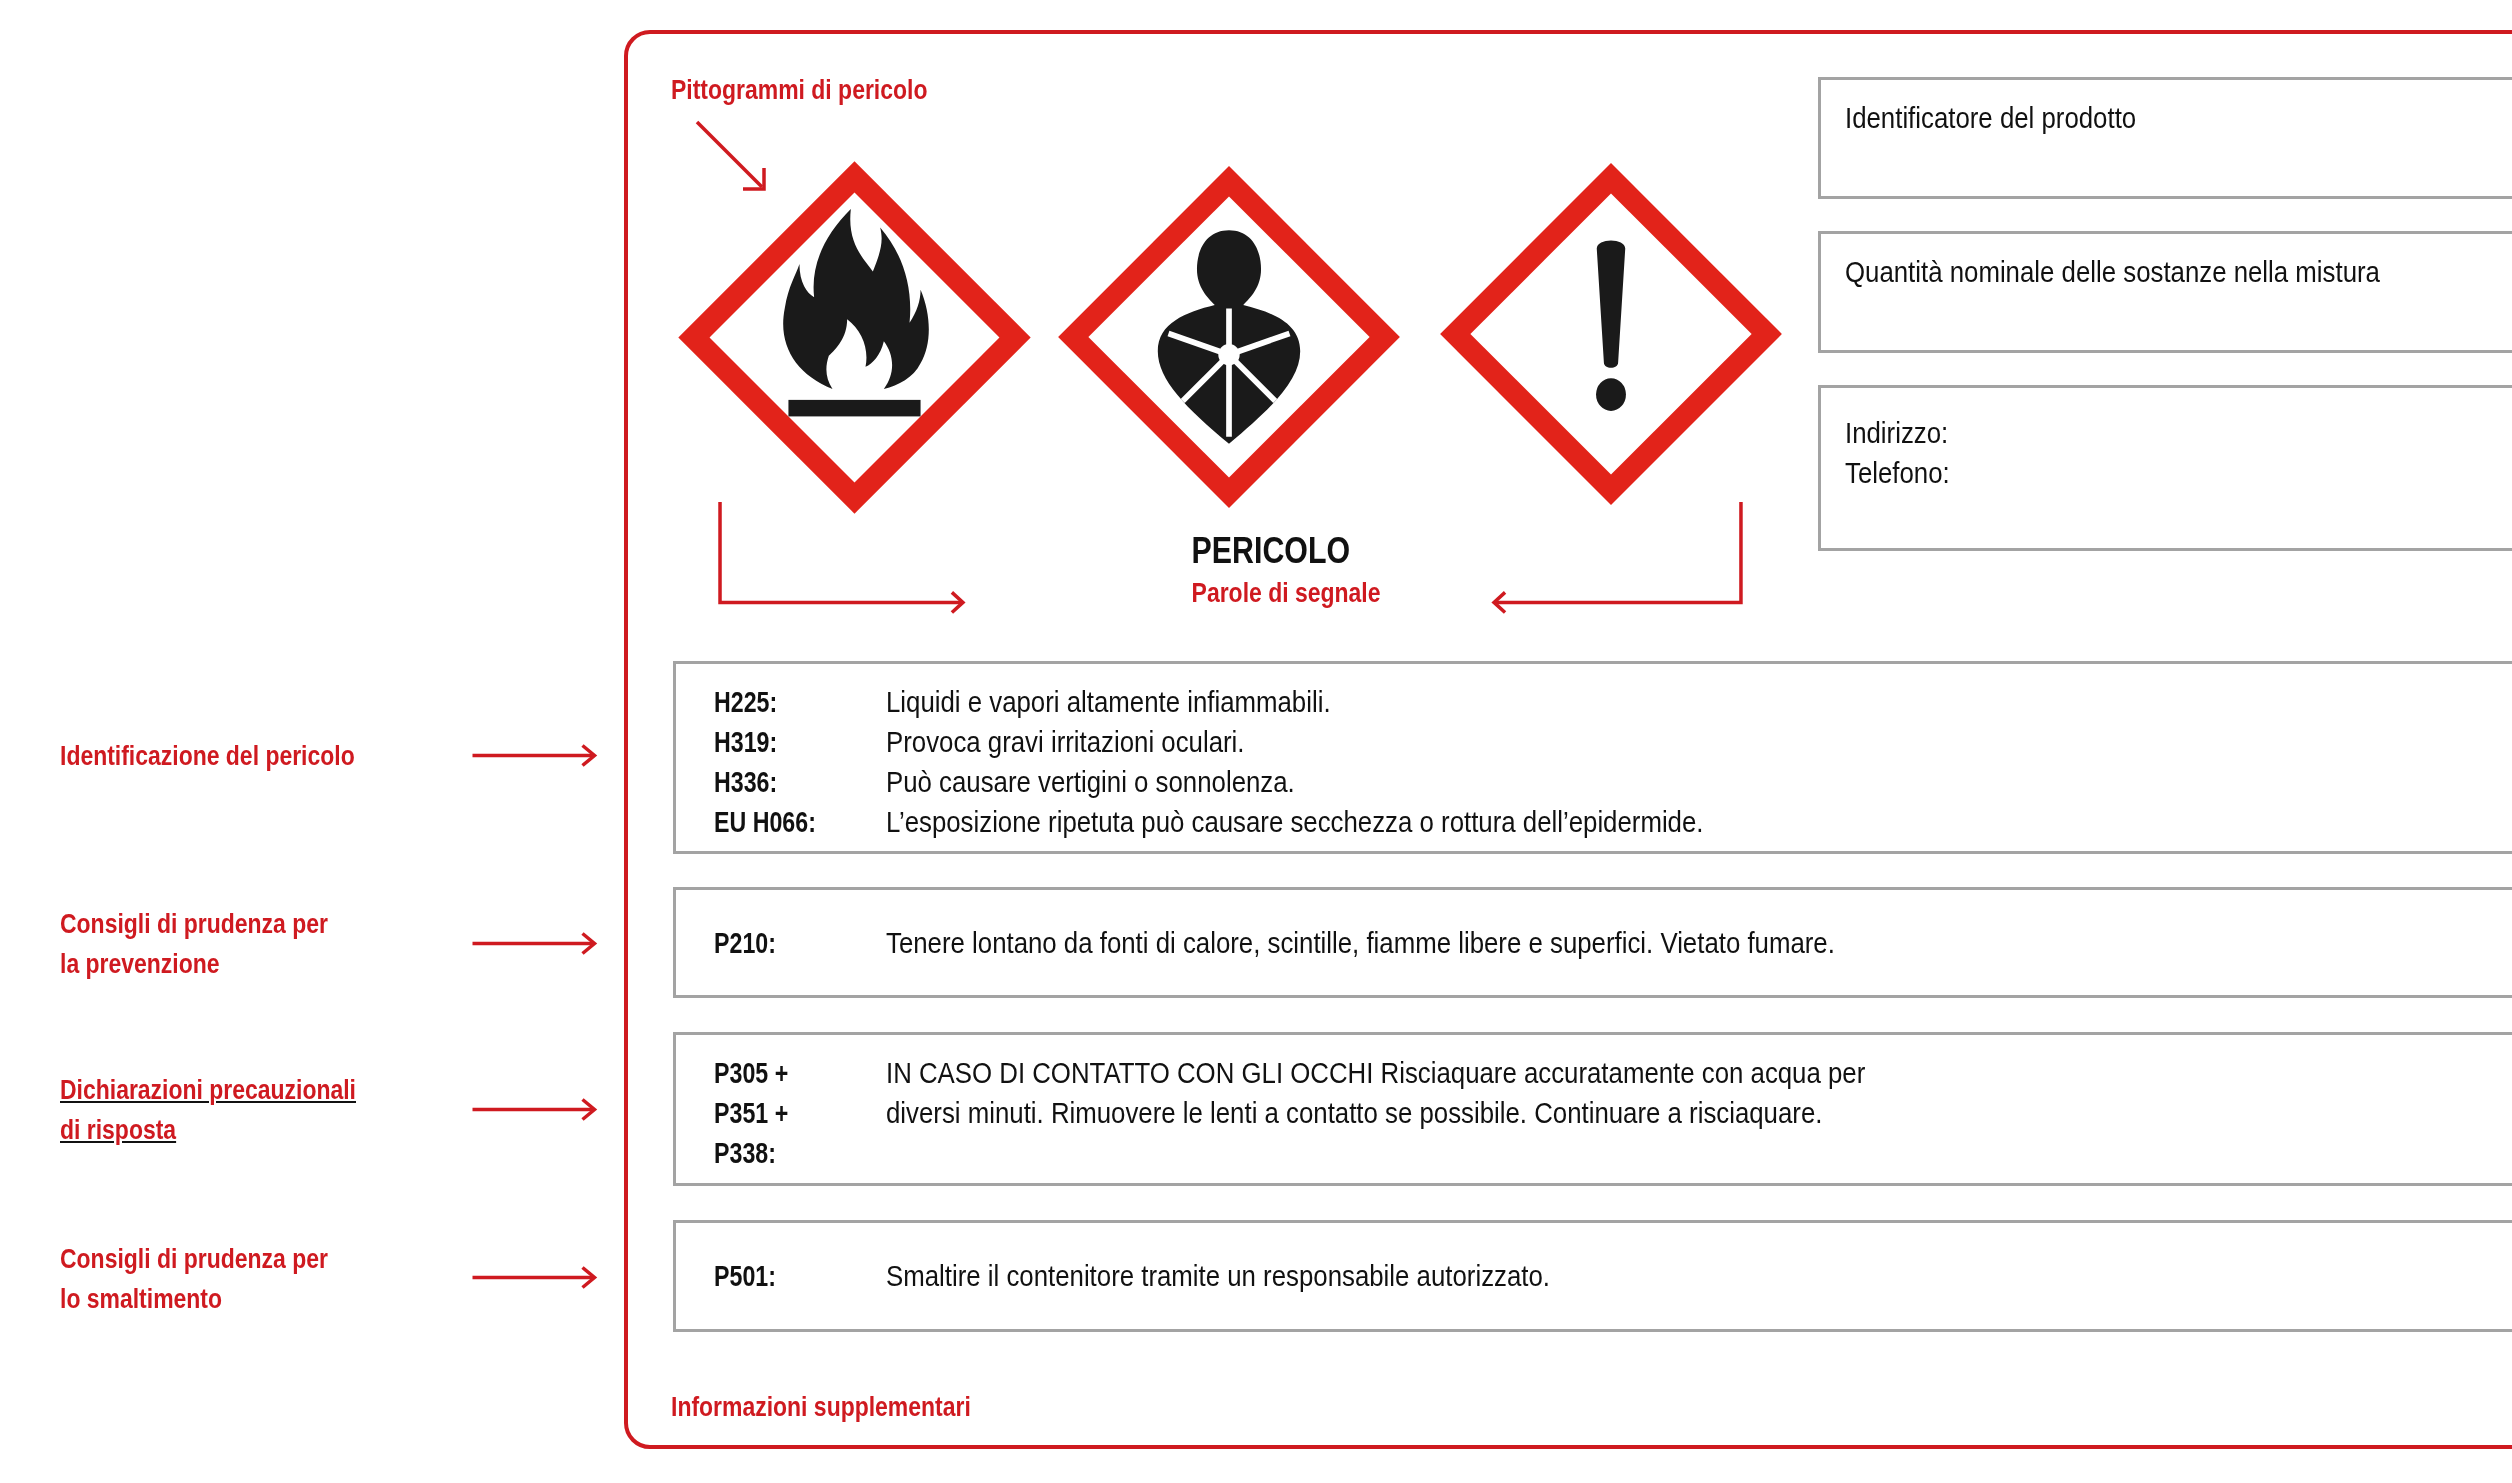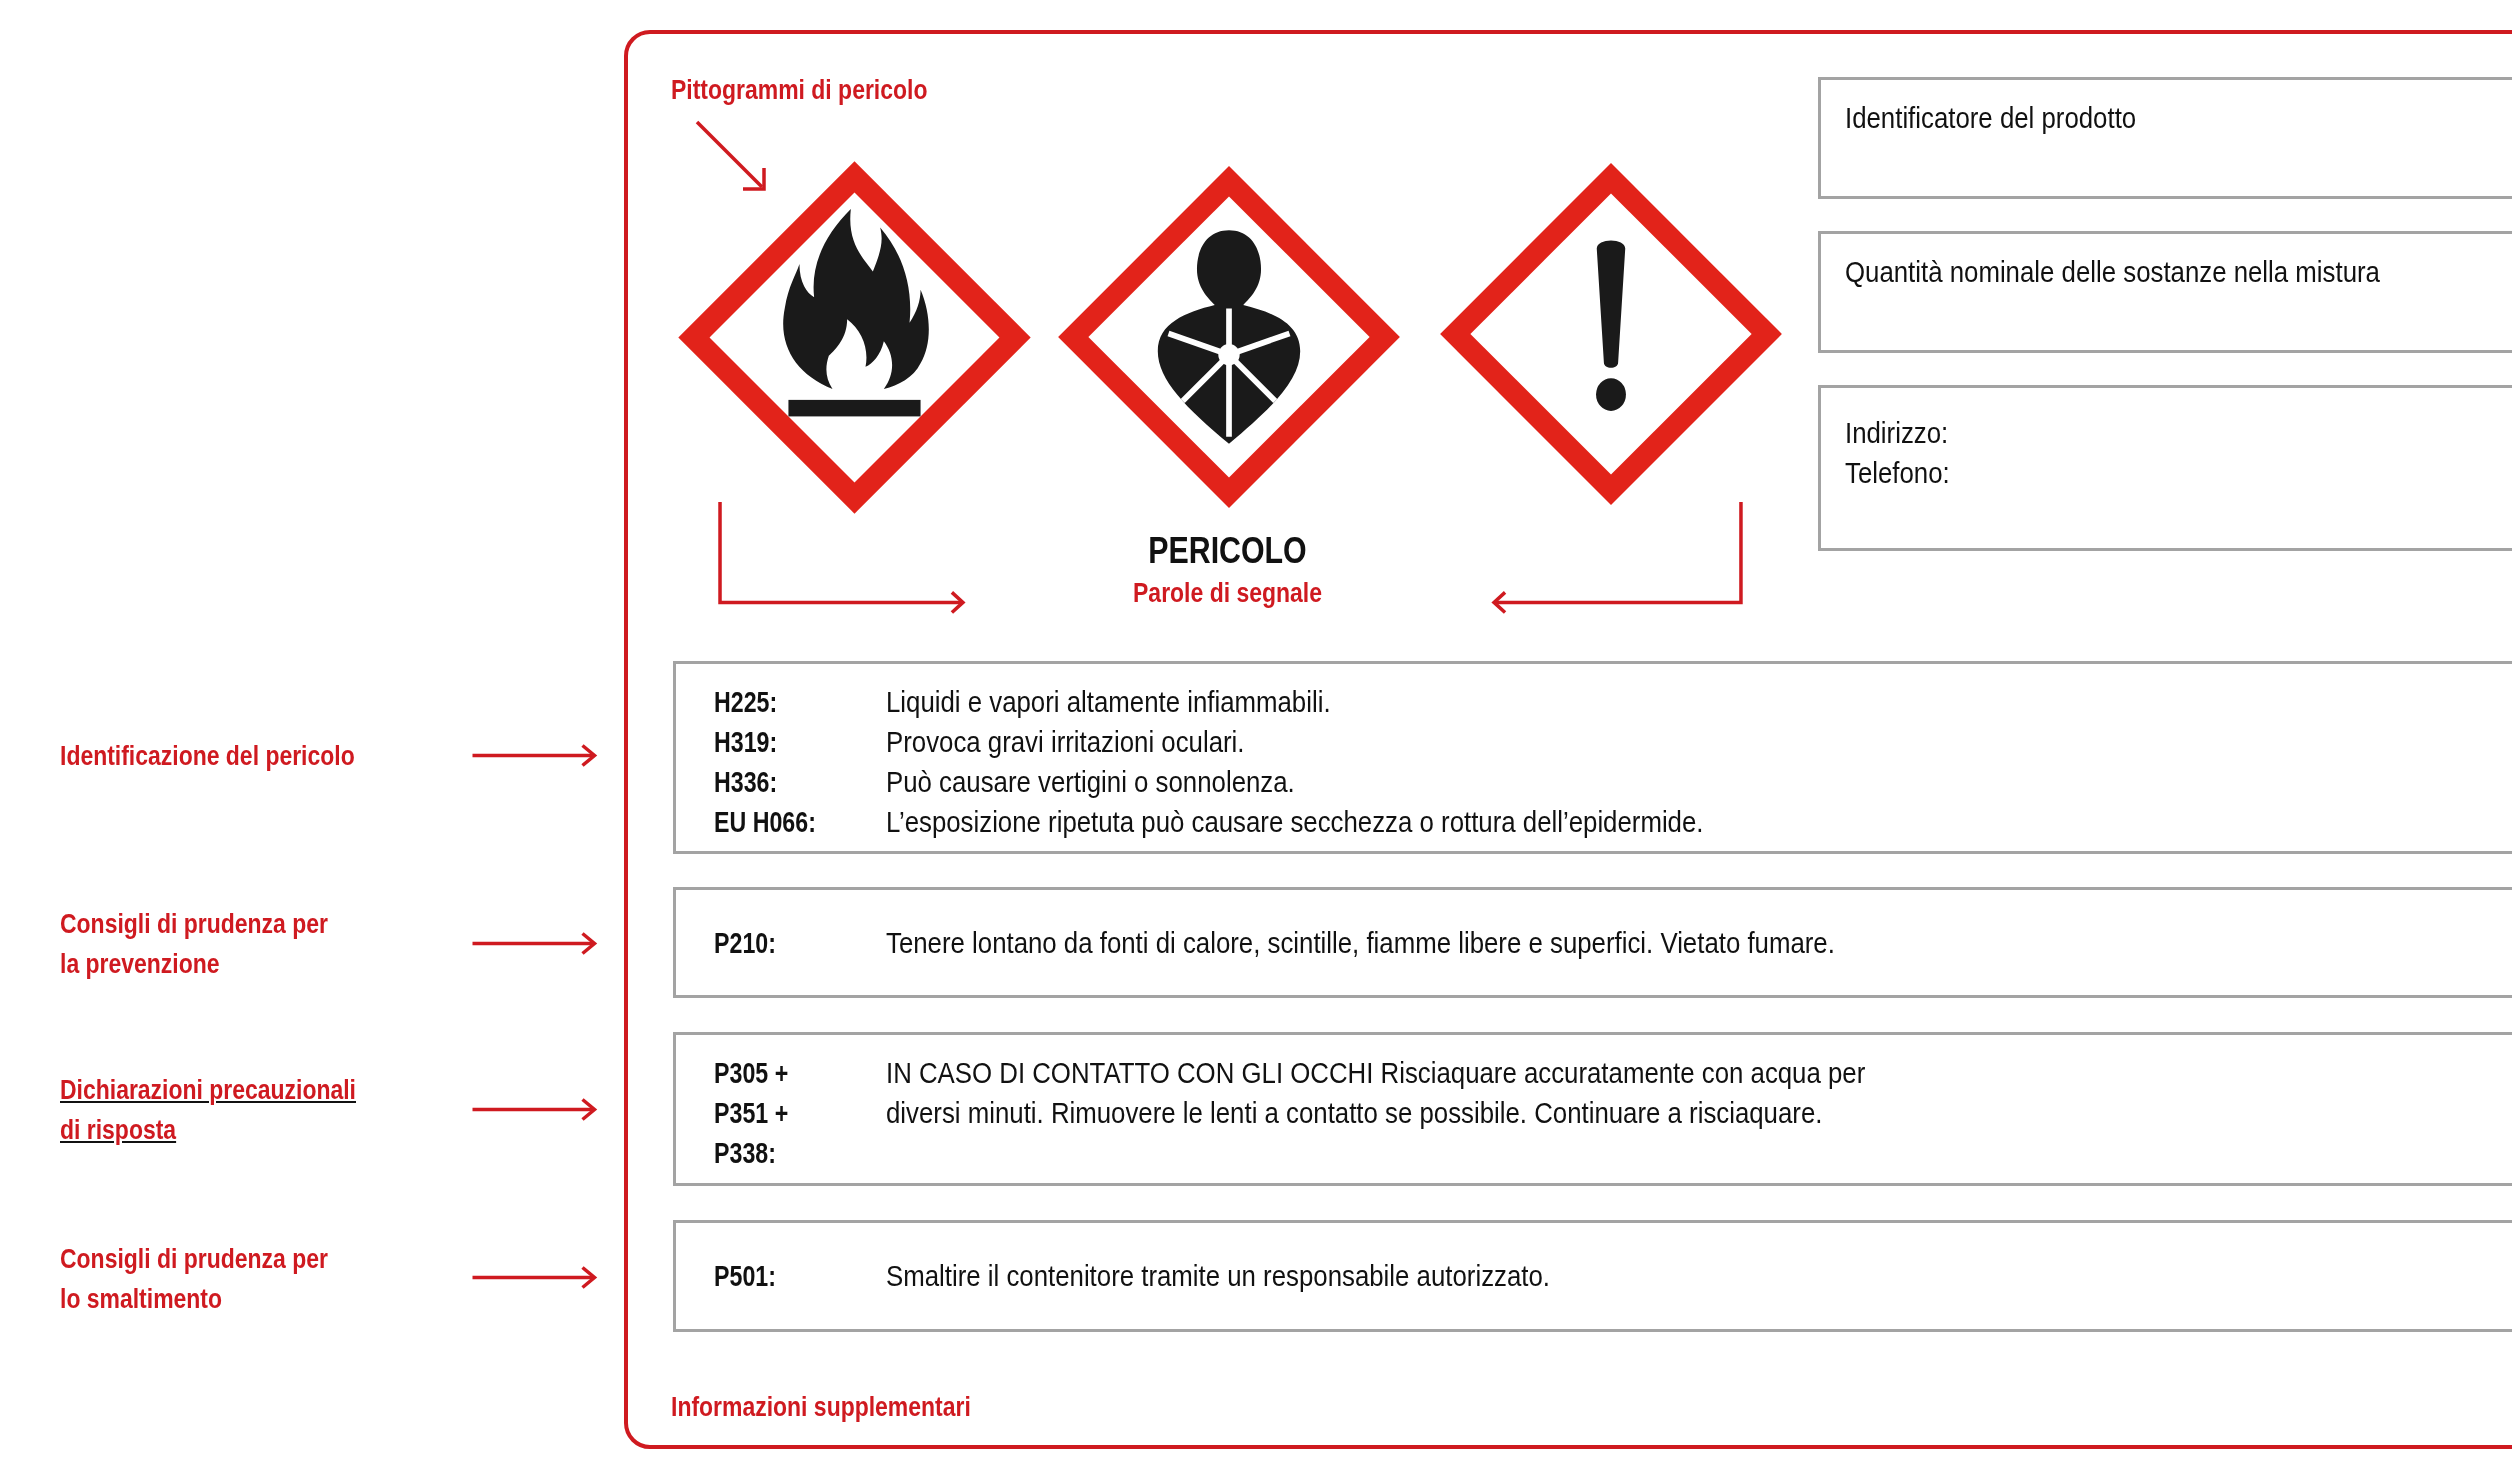--- a/index.html
+++ b/index.html
@@ -55,21 +55,21 @@
   <circle cx="50" cy="55" r="3" fill="#ffffff"></circle>
 </svg>
 
 <svg class="abs" style="left:1433px; top:156px;" width="356" height="356" viewBox="0 0 100 100">
   <polygon points="50,2 98,50 50,98 2,50" fill="#e2231a"></polygon>
   <polygon points="50,10.5 89.5,50 50,89.5 10.5,50" fill="#ffffff"></polygon>
   <path d="M46,26 C46,23 54,23 54,26 L52,58 C52,60 48,60 48,58 Z" fill="#1a1a1a"></path>
   <ellipse cx="50" cy="67" rx="4.2" ry="4.6" fill="#1a1a1a"></ellipse>
 </svg>
 
-<div class="abs" style="left:1102px; top:528px; width:251px; text-align:center;">
+<div class="abs" style="left:1169px; top:528px; width:251px; ">
   <div style="font-weight:bold; font-size:37px; line-height:45px; color:#111; transform:scaleX(0.82);">PERICOLO</div>
   <div class="red" style="font-weight:bold; font-size:28px; line-height:40px; transform:scaleX(0.82);">Parole di segnale</div>
 </div>
 
 <svg class="abs" style="left:716px; top:502px;" width="261" height="118" viewBox="0 0 520 235">
   <polyline points="8,0 8,200 490,200" fill="none" stroke="#cf1a20" stroke-width="7"></polyline>
   <polyline points="470,180 492,200 470,220" fill="none" stroke="#cf1a20" stroke-width="7"></polyline>
 </svg>
 <svg class="abs" style="left:1490px; top:502px;" width="261" height="118" viewBox="0 0 520 235">
   <polyline points="500,0 500,200 10,200" fill="none" stroke="#cf1a20" stroke-width="7"></polyline>

